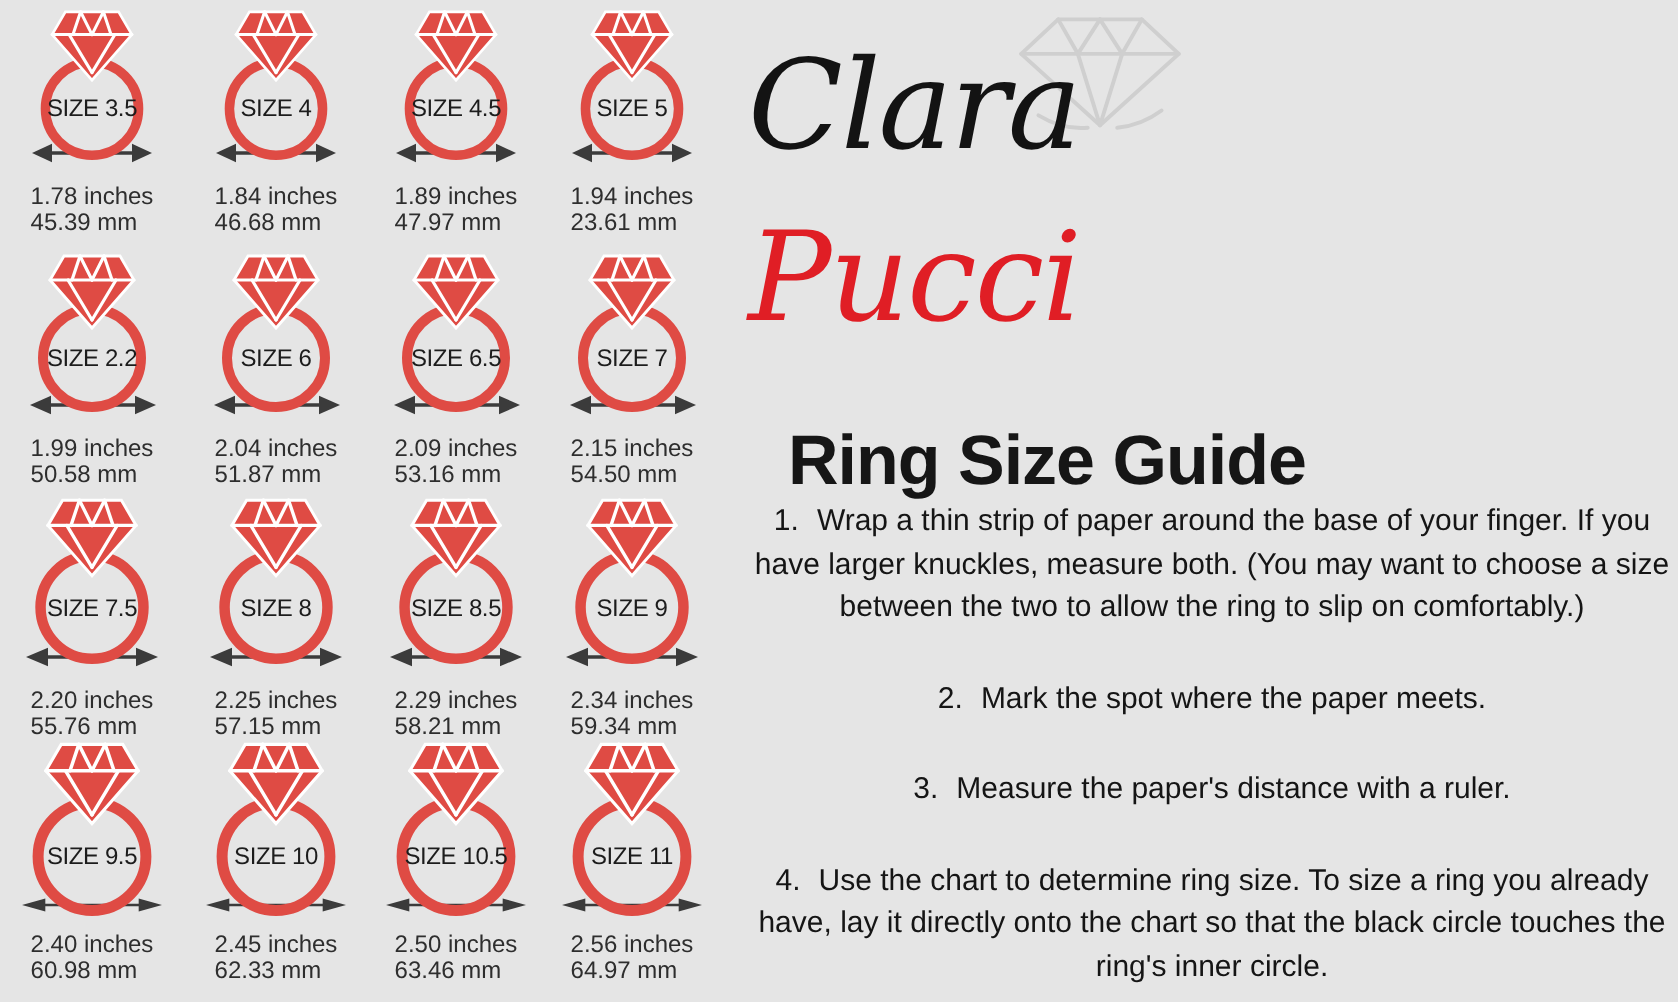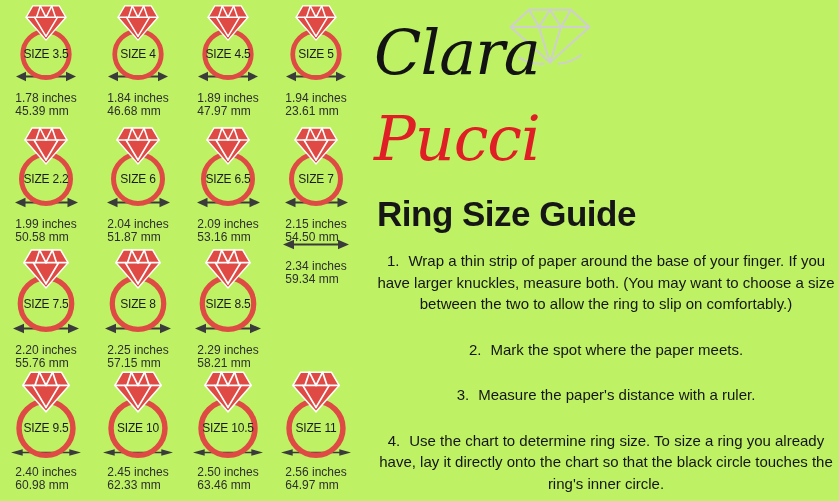--- a/index.html
+++ b/index.html
@@ -1,16 +1,16 @@
 <!DOCTYPE html>
 <html style="--ring-red: #df4b44; --brand-red: #e01e25; --arrow-color: #3b3b3b; --diamond-gray: #cfcfcf;"><head>
 <meta charset="utf-8">
 <style>
   html,body{margin:0;padding:0;background:#fff;}
-  .page{position:relative;width:839px;height:501px;background:#bef264;overflow:hidden;
+  .page{position:relative;width:839px;height:501px;background:#e5e5e5;overflow:hidden;
         font-family:"Liberation Sans",sans-serif;}
 
   
   .ring-grid{position:absolute;left:0;top:4px;width:364px;display:grid;
              grid-template-columns:92px 92px 88px 88px;
              grid-template-rows:repeat(4,122px);justify-items:center;}
   .ring-cell{display:flex;flex-direction:column;align-items:center;}
   .ring-figure{position:relative;}
   .ring-svg{display:block;}
   .ring-circle{fill:none;stroke:var(--ring-red);stroke-width:5;}
@@ -33,21 +33,21 @@
   .logo-diamond{position:absolute;left:130px;top:-4px;width:92px;height:64px;}
   .logo-diamond polygon,.logo-diamond line,.logo-diamond path{
       fill:none;stroke:var(--diamond-gray);stroke-width:1.6;stroke-linejoin:round;stroke-linecap:round;}
   .brand-text{position:relative;display:flex;align-items:baseline;flex-direction:column;}
   .brand-first,.brand-second{font-family:"DejaVu Serif",serif;font-style:italic;
       font-size:62px;line-height:86px;letter-spacing:-1px;}
   .brand-first{color:#131313;margin-right:40px;}
   .brand-second{color:var(--brand-red);}
 
   
-  .title{position:absolute;left:377px;top:193px;margin:0;font-size:35px;line-height:42px;
+  .title{position:absolute;left:377px;top:193px;margin:17px;font-size:35px;line-height:42px;
          font-weight:700;color:#161616;letter-spacing:-0.5px;}
   .steps{position:absolute;left:377px;top:250px;width:458px;}
   .step{margin:0 0 24px 0;font-size:15px;line-height:21.5px;color:#151515;text-align:center;}
   .step .num{margin-right:9px;}
 </style>
 </head>
 <body>
 
 <div class="page">
 
@@ -354,20 +354,36 @@
       <polygon points="0,7 12,2 12,12"></polygon>
       <polygon points="72,7 60,2 60,12"></polygon>
     </svg>
     <div class="measure">
       <div class="inches">2.29 inches</div>
       <div class="mm">58.21 mm</div>
     </div>
   </div>
 
   <div class="ring-cell row-2">
+    <div class="ring-figure">
+      <svg class="ring-svg" viewBox="0 0 80 80">
+        <circle class="ring-circle" cx="40" cy="53" r="24.5"></circle>
+        <polygon class="d-fill" points="26,2 54,2 61,14 40,38 19,14"></polygon>
+        <g class="d-lines">
+          <line x1="19" y1="14" x2="61" y2="14"></line>
+          <line x1="34" y1="2" x2="30" y2="14"></line>
+          <line x1="46" y1="2" x2="50" y2="14"></line>
+          <line x1="34" y1="2" x2="40" y2="14"></line>
+          <line x1="46" y1="2" x2="40" y2="14"></line>
+          <line x1="28" y1="14" x2="40" y2="34"></line>
+          <line x1="52" y1="14" x2="40" y2="34"></line>
+        </g>
+      </svg>
+      <span class="size-label">SIZE 9</span>
+    </div>
     <svg class="arrow-svg" viewBox="0 0 72 14" preserveAspectRatio="none">
       <line x1="8" y1="7" x2="64" y2="7"></line>
       <polygon points="0,7 12,2 12,12"></polygon>
       <polygon points="72,7 60,2 60,12"></polygon>
     </svg>
     <div class="measure">
       <div class="inches">2.34 inches</div>
       <div class="mm">59.34 mm</div>
     </div>
   </div>

